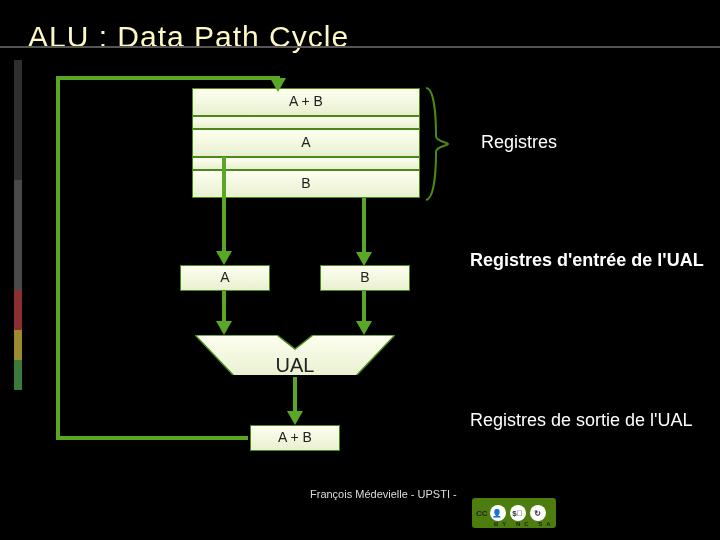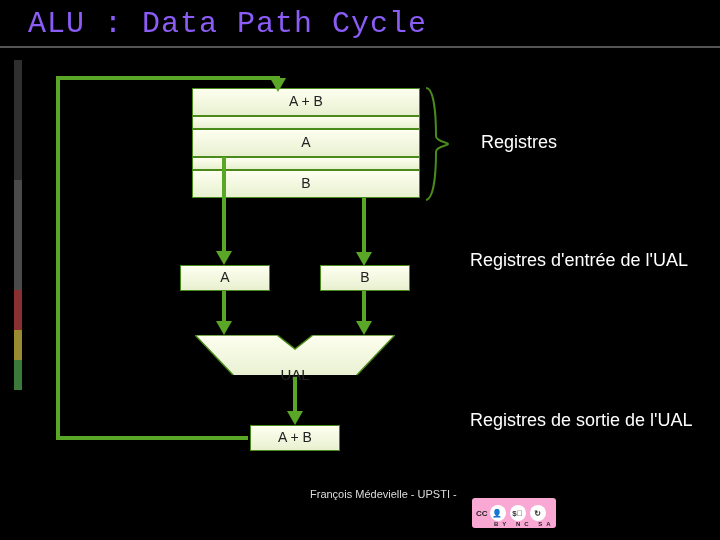--- a/index.html
+++ b/index.html
@@ -6,25 +6,25 @@
   body {
     width: 720px;
     height: 540px;
     background: #000;
     position: relative;
     font-family: "Segoe UI", Arial, sans-serif;
     overflow: hidden;
   }
   .title {
     position: absolute;
-    top: 7px;
+    top: 20px;
     left: 28px;
-    font-family: Liberation Mono, monospace;
+    font-family: Liberation Sans, sans-serif;
     font-size: 30px;
-    color: #8b5cf6;
+    color: #fef9c3;
     letter-spacing: 1px;
   }
   .title-underline {
     position: absolute;
     top: 46px;
     left: 0;
     width: 720px;
     height: 2px;
     background: #555;
   }
@@ -78,25 +78,25 @@
   }
   .footer-text {
     position: absolute;
     color: #ddd;
     font-size: 11px;
   }
   .arrow { position:absolute; }
   .brace { position:absolute; color:#4a8a1a; }
   .ual-trap { position:absolute; width:200px; height:40px; }
   .ual-text {
-    position:absolute; color:#222; font-size:15px;
-    width:200px; text-align:center;margin-top:12px;
+    position:absolute; color:#222; font-size:20px;
+    width:200px; text-align:center;
   }
   .cc-badge {
-    position:absolute; width:84px; height:30px; background:#f9a8d4;
+    position:absolute; width:84px; height:30px; background:#4d7c0f;
     border-radius:3px; display:flex; align-items:center; color:#222;
     font-size:8px; font-weight:bold;
   }
   .cc-circ {
     width:16px; height:16px; border-radius:50%; background:#fff;
     margin: 0 2px; display:flex; align-items:center; justify-content:center;
     font-size:8px; color:#333;
   }
   .cc-labels { position:absolute; bottom:1px; left:22px; font-size:6px; letter-spacing:4px; color:#222; }
 </style>
@@ -129,21 +129,21 @@
   <line x1="14" y1="0" x2="14" y2="96" stroke="#5aa626" stroke-width="4"></line>
   <polygon points="14,108 6,94 22,94" fill="#5aa626"></polygon>
 </svg>
 <svg class="arrow" style="left:350px; top:198px;" width="30" height="70">
   <line x1="14" y1="0" x2="14" y2="56" stroke="#5aa626" stroke-width="4"></line>
   <polygon points="14,68 6,54 22,54" fill="#5aa626"></polygon>
 </svg>
 
 <div class="small-box" style="left:180px; top:265px;">A</div>
 <div class="small-box" style="left:320px; top:265px;">B</div>
-<div class="label" style="left:470px; top:250px;">Registres d'entrée de l'UAL</div>
+<div class="label" style="left:470px; top:250px;font-weight:bold;">Registres d'entrée de l'UAL</div>
 
 <svg class="arrow" style="left:210px; top:291px;" width="30" height="46">
   <line x1="14" y1="0" x2="14" y2="32" stroke="#5aa626" stroke-width="4"></line>
   <polygon points="14,44 6,30 22,30" fill="#5aa626"></polygon>
 </svg>
 <svg class="arrow" style="left:350px; top:291px;" width="30" height="46">
   <line x1="14" y1="0" x2="14" y2="32" stroke="#5aa626" stroke-width="4"></line>
   <polygon points="14,44 6,30 22,30" fill="#5aa626"></polygon>
 </svg>
 

